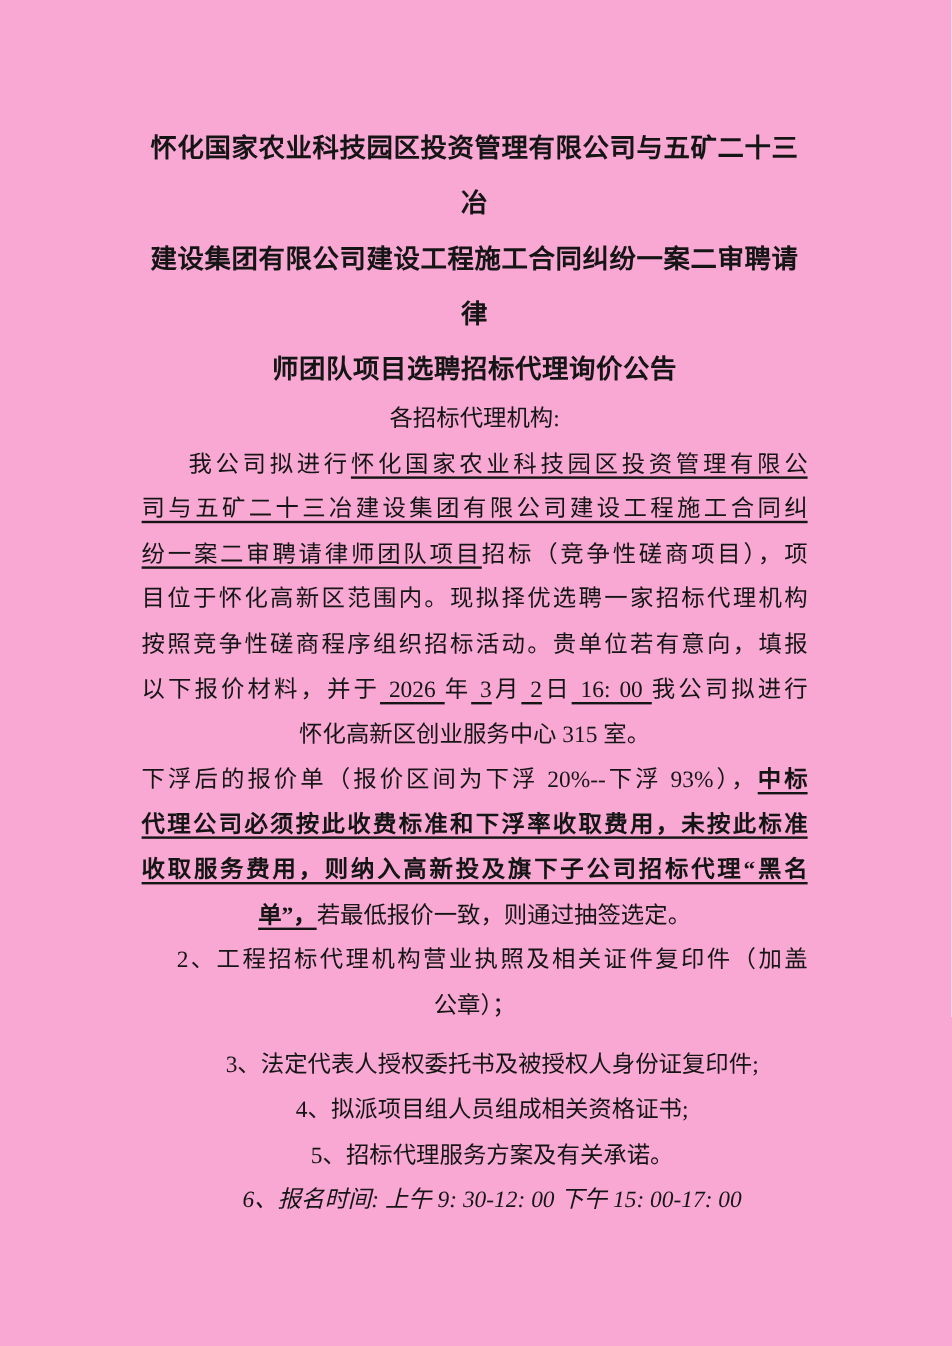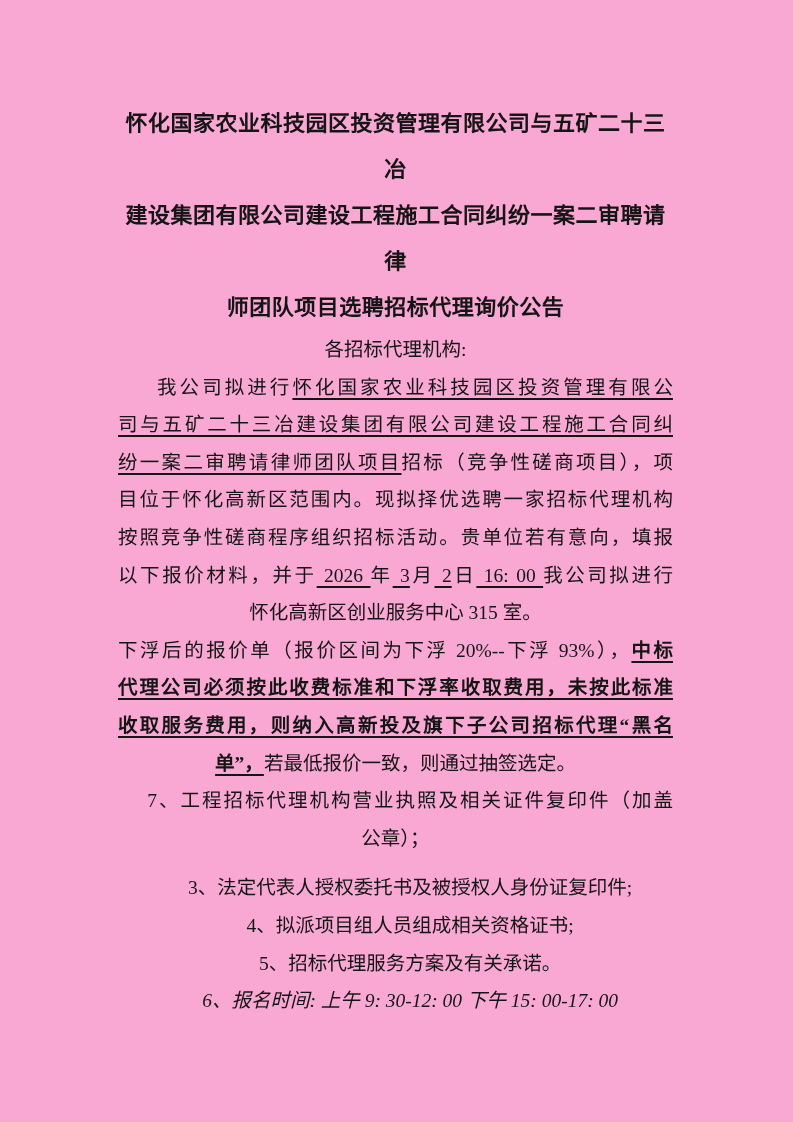--- a/index.html
+++ b/index.html
@@ -65,20 +65,20 @@
       <div class="ln j"><span class="u">司与五矿二十三冶建设集团有限公司建设工程施工合同纠</span></div>
       <div class="ln j"><span class="u">纷一案二审聘请律师团队项目</span><span>招标（竞争性磋商项目），项</span></div>
       <div class="ln j"><span>目位于怀化高新区范围内。现拟择优选聘一家招标代理机构</span></div>
       <div class="ln j"><span>按照竞争性磋商程序组织招标活动。贵单位若有意向，填报</span></div>
       <div class="ln j"><span>以下报价材料，并于</span><span class="u">&nbsp;2026&nbsp;</span><span>年</span><span class="u">&nbsp;3</span><span>月</span><span class="u">&nbsp;2</span><span>日</span><span class="u">&nbsp;16: 00&nbsp;</span><span>我公司拟进行</span></div>
       <div class="ln"><span>怀化高新区创业服务中心 315 室。</span></div>
       <div class="ln j"><span>下浮后的报价单（报价区间为下浮 20%--下浮 93%），</span><span class="u b">中标</span></div>
       <div class="ln j"><span class="u b">代理公司必须按此收费标准和下浮率收取费用，未按此标准</span></div>
       <div class="ln j"><span class="u b">收取服务费用，则纳入高新投及旗下子公司招标代理“黑名</span></div>
       <div class="ln"><span class="u b">单”，</span><span>若最低报价一致，则通过抽签选定。</span></div>
-      <div class="ln j" style="text-indent: 1.5em;"><span>7、工程招标代理机构营业执照及相关证件复印件（加盖</span></div>
+      <div class="ln j" style="text-indent: 1.5em;"><span>2、工程招标代理机构营业执照及相关证件复印件（加盖</span></div>
       <div class="ln"><span>公章）；</span></div>
       <div class="ln" style="text-indent: 1.5em; margin-top: 12px;"><span>3、法定代表人授权委托书及被授权人身份证复印件;</span></div>
       <div class="ln" style="text-indent: 1.5em;"><span>4、拟派项目组人员组成相关资格证书;</span></div>
       <div class="ln" style="text-indent: 1.5em;"><span>5、招标代理服务方案及有关承诺。</span></div>
       <div class="ln" style="text-indent: 1.5em; font-style: italic;"><span>6、报名时间: 上午 9: 30-12: 00 下午 15: 00-17: 00</span></div>
     </div>
 </div>
 
 </body></html>

